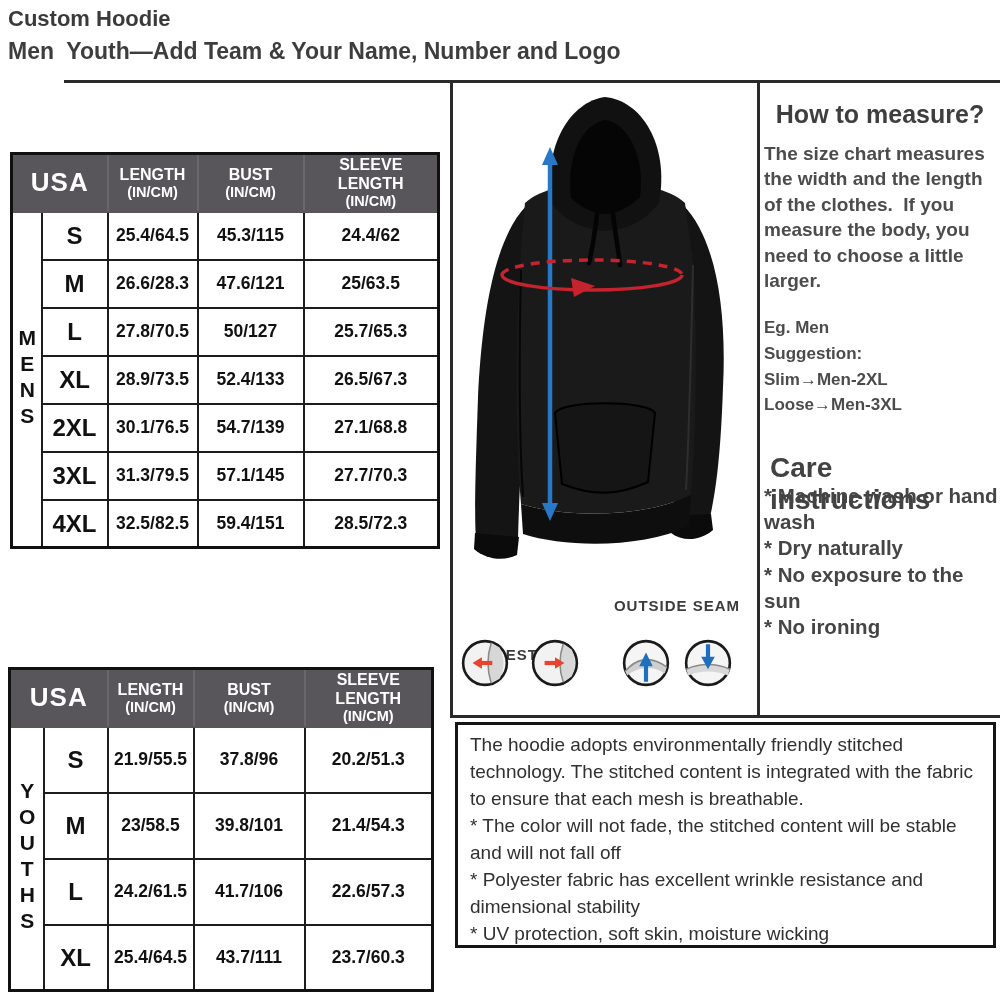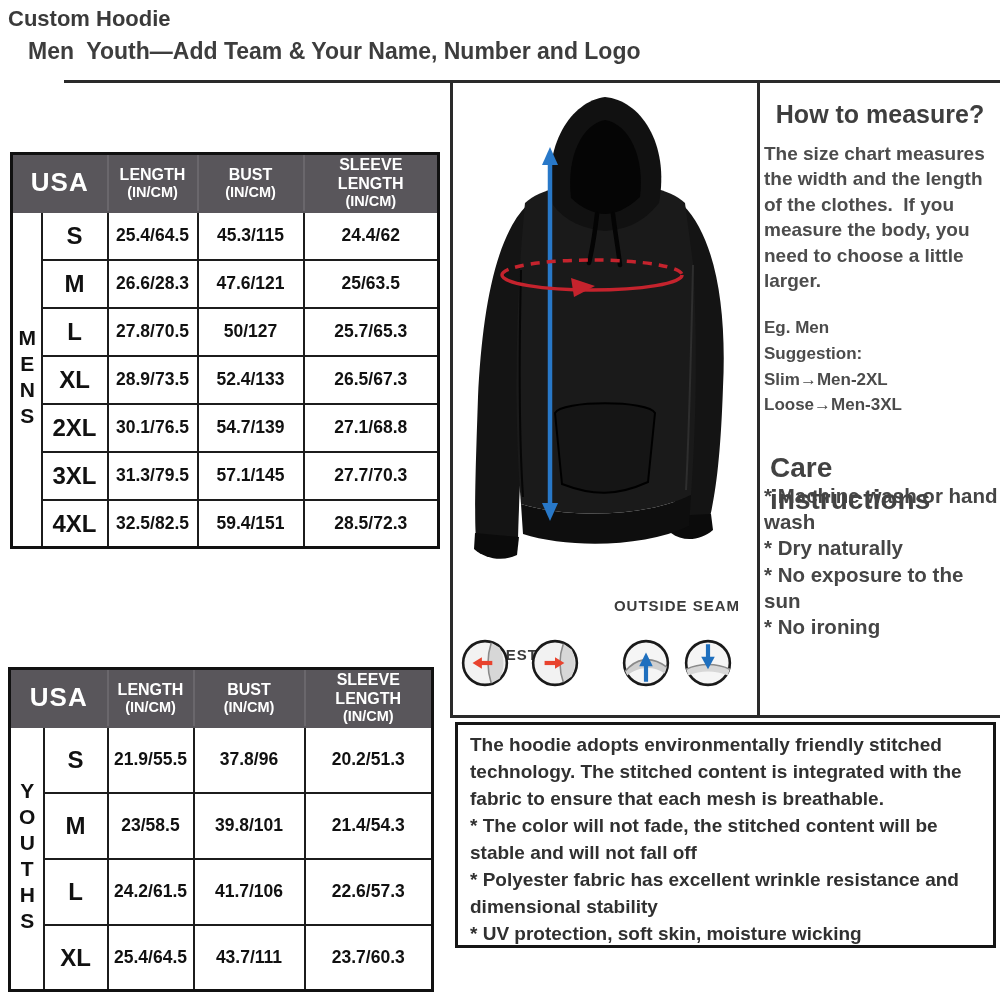--- a/index.html
+++ b/index.html
@@ -2,21 +2,21 @@
 <html><head>
 <meta charset="utf-8">
 <style>
   * { margin:0; padding:0; box-sizing:border-box; }
   html,body { background:#ffffff; }
   body { font-family:"Liberation Sans", sans-serif; color:#333; }
   .canvas { position:relative; width:1000px; height:1000px; background:#fff; overflow:hidden;border-radius:19px; }
 
   
   .page-title    { position:absolute; left:8px;  top:6px;  font-size:22px; font-weight:700; color:#3a3a3a; }
-  .page-subtitle { position:absolute; left:8px;  top:38px; font-size:23px; font-weight:600; color:#3d3d3d; white-space:pre-wrap;margin-left:20px; }
+  .page-subtitle { position:absolute; left:8px;  top:38px; font-size:23px; font-weight:600; color:#3d3d3d; white-space:pre-wrap; }
 
   
   .rule { position:absolute; background:#2a2a2a; }
   .rule.top     { left:64px;  top:80px;  width:936px; height:3px; }
   .rule.v-left  { left:450px; top:80px;  width:3px;   height:638px; }
   .rule.v-mid   { left:757px; top:80px;  width:3px;   height:638px; }
   .rule.p-bot   { left:450px; top:715px; width:550px; height:3px; }
 
   
   table.size-table { position:absolute; border-collapse:collapse; table-layout:fixed; background:#fff; border:3px solid #111; }
@@ -50,21 +50,21 @@
   .example-block{ position:absolute; left:764px; top:315px; width:234px;
                   font-size:17px; line-height:1.52; font-weight:700; color:#4b4b4b; }
   .care-heading { position:absolute; left:770px; top:452px; font-size:28px; font-weight:600; color:#424242; }
   .care-list    { position:absolute; left:764px; top:483px; width:236px;
                   font-size:20.5px; line-height:1.28; font-weight:600; color:#454545; }
   .care-list div { margin:0; }
 
   
   .desc-box { position:absolute; left:455px; top:722px; width:541px; height:226px;
               border:3px solid #151515; padding:7px 10px 0 12px;
-              font-size:19px; line-height:1.42; font-weight:700; color:#303030; }
+              font-size:19px; line-height:1.42; font-weight:400; color:#303030; }
   .desc-box p { margin:0; }
 </style>
 </head>
 <body>
 
 <div class="canvas">
 
   <div class="page-title">Custom Hoodie</div>
   <div class="page-subtitle">Men  Youth—Add Team &amp; Your Name, Number and Logo</div>
 

